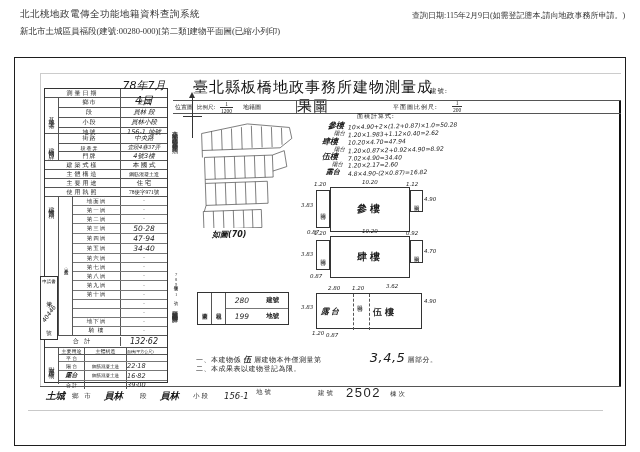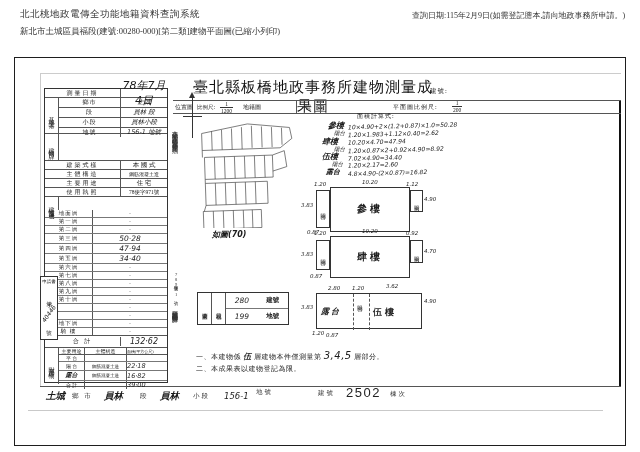--- a/index.html
+++ b/index.html
@@ -114,40 +114,54 @@
         <div class="sl">地號</div>
         <div class="sv hand">156-1 地號</div>
       </div>
     </div>
   </div>
 
   <div class="sect" style="height:27px;">
     <div class="gcol">
         <span class="v">建物門牌</span>
       </div>
+    <div class="srows">
+      <div class="srow">
+        <div class="sl">街路</div>
+        <div class="sv hand">中央路</div>
+      </div>
+      <div class="srow">
+        <div class="sl" style="font-size:5px;">段巷弄</div>
+        <div class="sv hand" style="font-size:5.5px;">壹段4巷37弄</div>
+      </div>
+      <div class="srow">
+        <div class="sl">門牌</div>
+        <div class="sv hand">4號3樓</div>
+      </div>
+    </div>
   </div>
 
   <div class="trow" style="height:9px;">
     <div class="tl">建築式樣</div>
     <div class="tv prt" style="font-size:6.5px;">本 國 式</div>
   </div>
   <div class="trow" style="height:9px;">
     <div class="tl">主體構造</div>
     <div class="tv prt" style="font-size:5px;">鋼筋混凝土造</div>
   </div>
   <div class="trow" style="height:9px;">
     <div class="tl">主要用途</div>
     <div class="tv prt" style="font-size:6.5px;">住 宅</div>
   </div>
   <div class="trow" style="height:9px;">
     <div class="tl">使用執照</div>
     <div class="tv prt" style="font-size:5.5px;">78使字971號</div>
   </div>
 
-  <div class="sect" style="height:139px;flex-direction:column;">
+  <div class="sect" style="height:139px;">
     <div class="gcol" style="align-items:flex-start;padding-top:5px;">
       <span class="v">建物面積</span>
     </div>
     <div class="ucol">
       <span class="v" style="font-size:4.5px;letter-spacing:0;">（平方公尺）</span>
     </div>
     <div class="srows">
       <div class="frow">
           <div class="fl">地面層</div>
           <div class="fv">·</div>
@@ -368,21 +382,21 @@
   <div class="abs hand dim" style="left:1px;top:24px;">3.83</div>
   <div class="abs hand dim" style="left:12px;top:50px;">1.20</div>
   <div class="abs hand dim" style="left:26px;top:52px;">0.87</div>
   <div class="abs hand dim" style="left:124px;top:18px;">4.90</div>
 </div>
 
 <div class="abs note-line prt" style="left:196px;top:350px;">
   <span>一、本建物係</span>
   <span class="hand" style="font-weight:bold;font-size:8px;">伍</span>
   <span>層建物本件僅測量第</span>
-  <span class="hand" style="font-size:10px;">3,4,5</span>
+  <span class="hand" style="font-size:13px;margin-left:46px;">3,4,5</span>
   <span>層部分。</span>
 </div>
 <div class="abs note-line prt" style="left:196px;top:364px;">二、本成果表以建物登記為限。</div>
 
 <div class="abs hand strip-val" style="left:46px;top:390px;">土城</div>
 <div class="abs strip-lbl prt" style="left:72px;top:392px;">鄉 市</div>
 <div class="abs hand strip-val" style="left:104px;top:390px;">員林</div>
 <div class="abs strip-lbl prt" style="left:140px;top:392px;">段</div>
 <div class="abs hand strip-val" style="left:160px;top:390px;">員林</div>
 <div class="abs strip-lbl prt" style="left:193px;top:392px;">小段</div>

